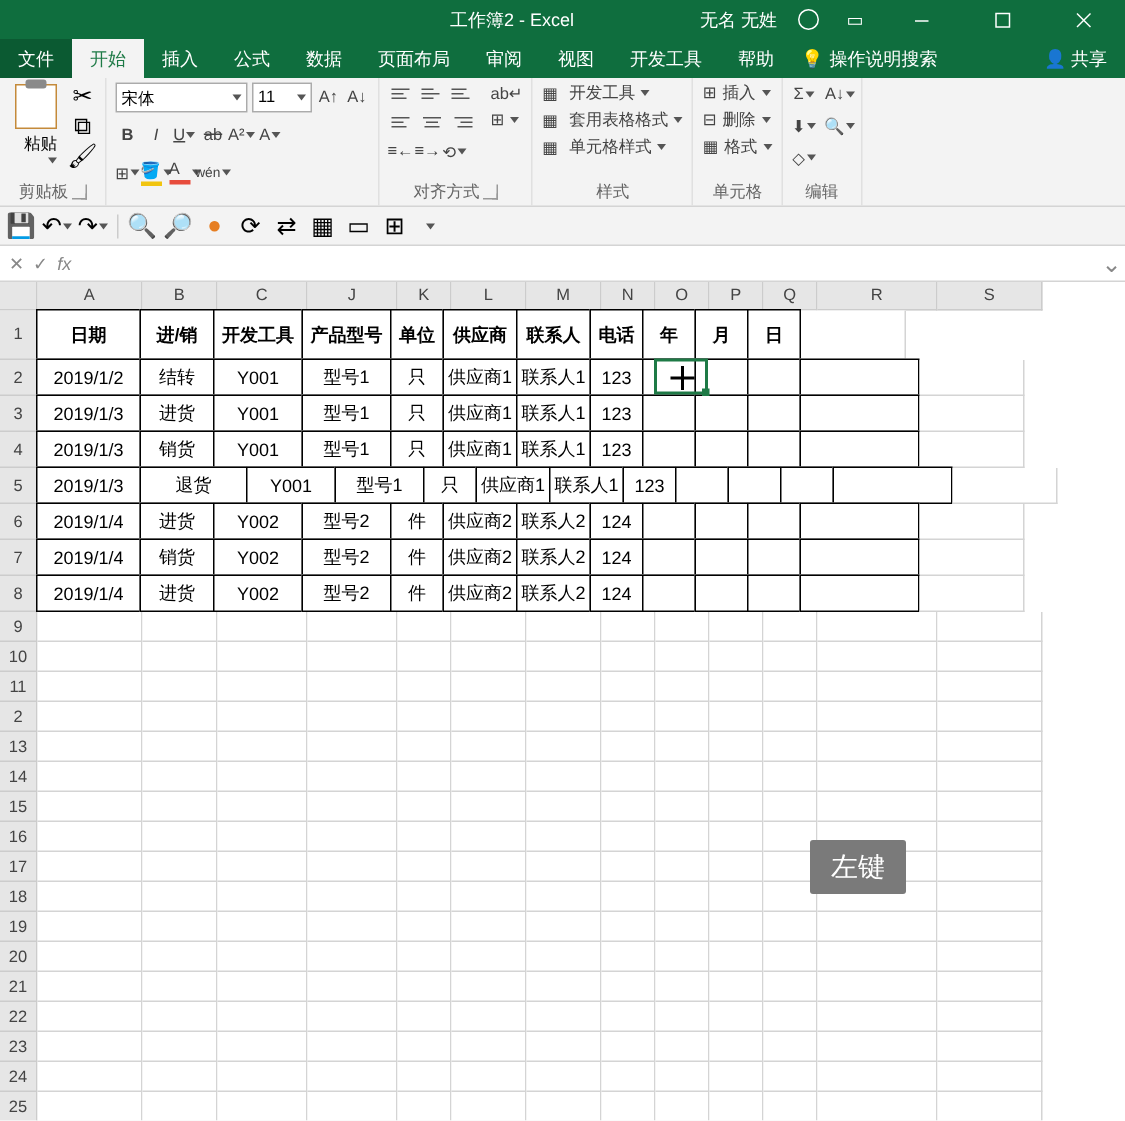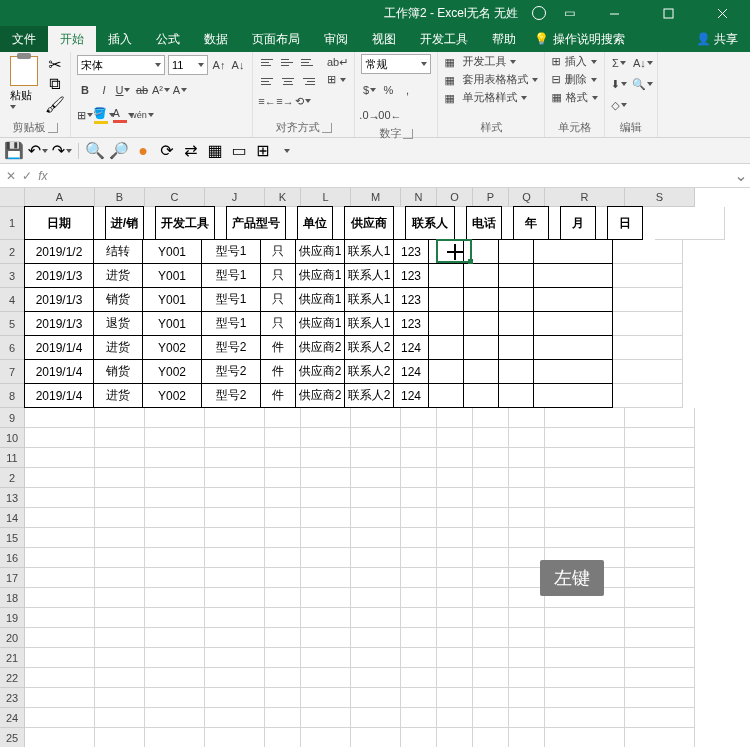--- a/index.html
+++ b/index.html
@@ -1,35 +1,35 @@
 <!DOCTYPE html>
 <html><head>
 <meta charset="utf-8">
 <style>
 *{margin:0;padding:0;box-sizing:border-box;font-family:"Microsoft YaHei","宋体",sans-serif;user-select:none}
 body{background:#fff;width:750px;height:747px;overflow:hidden;position:relative}
 .titlebar{height:26px;background:#0f6e3e;display:flex;align-items:center;color:#fff;font-size:12px}
-.titlebar .title{flex:1;text-align:right}
+.titlebar .title{flex:1;text-align:left}
 .titlebar .userinfo{display:flex;align-items:center;gap:14px;padding-right:8px}
 .titlebar .userinfo span{font-size:12px}
 .winbtn{width:40px;height:26px;display:flex;align-items:center;justify-content:center;cursor:pointer}
 .winbtn svg{width:11px;height:11px;stroke:#fff;stroke-width:1;fill:none}
 .menubar{height:26px;background:#0f6e3e;display:flex;align-items:center;font-size:12px;color:#fff}
 .menutab{padding:0 12px;height:26px;display:flex;align-items:center;cursor:pointer}
 .menutab.file{background:#0b5a32}
 .menutab.active{background:#f3f3f3;color:#1e7a46}
 .tellme{display:flex;align-items:center;gap:4px;margin-left:6px}
 .share{margin-left:auto;padding:0 12px;display:flex;align-items:center;gap:3px}
 .ribbon{height:86px;background:#f3f3f3;border-bottom:1px solid #d4d4d4;display:flex}
 .rgroup{border-right:1px solid #e0e0e0;display:flex;flex-direction:column;padding:2px 6px 0}
 .rgroup .body{flex:1;display:flex;align-items:flex-start;gap:4px}
 .rgroup .label{text-align:center;font-size:11px;color:#666;padding:2px 0;display:flex;justify-content:center;align-items:center;gap:2px}
 .dlaunch{width:10px;height:10px;border:1px solid #999;border-left:none;border-top:none;position:relative;display:inline-block}
 .dlaunch:after{content:"";position:absolute;right:-1px;bottom:-1px;width:3px;height:3px;border-right:1px solid #999;border-bottom:1px solid #999}
-.clipbd .paste{display:flex;flex-direction:column;align-items:flex-start;gap:2px;padding:2px 4px;cursor:pointer}
+.clipbd .paste{display:flex;flex-direction:column;align-items:flex-end;gap:2px;padding:2px 4px;cursor:pointer}
 .clipbd .paste .ico{width:28px;height:30px;background:#fff;border:1px solid #c48a3a;position:relative}
 .clipbd .paste .ico:before{content:"";position:absolute;top:-4px;left:6px;width:14px;height:6px;background:#8a8a8a;border-radius:2px}
 .clipbd .sidebtns{display:flex;flex-direction:column;gap:4px;padding-top:2px}
 .sbtn{width:18px;height:16px;cursor:pointer;display:flex;align-items:center;justify-content:center}
 .fontgrp .row{display:flex;align-items:center;gap:3px;height:22px}
 .fontname{width:88px;height:20px;background:#fff;border:1px solid #ababab;font-size:11px;padding:0 3px;display:flex;align-items:center;justify-content:space-between}
 .fontsize{width:40px;height:20px;background:#fff;border:1px solid #ababab;font-size:11px;padding:0 3px;display:flex;align-items:center;justify-content:space-between}
 .caret{width:0;height:0;border-left:3px solid transparent;border-right:3px solid transparent;border-top:4px solid #555}
 .tinybtn{width:16px;height:18px;display:flex;align-items:center;justify-content:center;cursor:pointer;font-size:11px;color:#444}
 .withdrop{display:flex;align-items:center}
@@ -66,21 +66,21 @@
 .ch{background:#e6e6e6;border-right:1px solid #ccc;border-bottom:1px solid #ccc;font-size:11px;color:#444;display:flex;align-items:center;justify-content:center}
 .rowheads{position:absolute;left:0;top:19px;width:25px}
 .rh{height:20px;background:#e6e6e6;border-right:1px solid #ccc;border-bottom:1px solid #ccc;font-size:11px;color:#444;display:flex;align-items:center;justify-content:center}
 .rh.tall{height:33px}
 .rh.med{height:24px}
 .grid{position:absolute;left:25px;top:19px}
 .grow{display:flex;height:20px}
 .grow.tall{height:33px}
 .grow.med{height:24px}
 .cell{border-right:1px solid #d4d4d4;border-bottom:1px solid #d4d4d4;font-size:12px;display:flex;align-items:center;justify-content:center;background:#fff;overflow:hidden;white-space:nowrap}
-.cell.hdr{font-weight:bold;border:1px solid #000;margin:-1px 12px 0 -1px}
+.cell.hdr{font-weight:bold;border:1px solid #000;margin:-1px 0 0 -1px}
 .cell.b{border:1px solid #000;margin:-1px 0 0 -1px}
 .selcell{position:absolute;border:2px solid #1e7a46;pointer-events:none}
 .selcell:after{content:"";position:absolute;right:-3px;bottom:-3px;width:5px;height:5px;background:#1e7a46}
 .cursor-cross{position:absolute;width:16px;height:16px;pointer-events:none}
 .cursor-cross:before,.cursor-cross:after{content:"";position:absolute;background:#000}
 .cursor-cross:before{left:7px;top:0;width:2px;height:16px}
 .cursor-cross:after{top:7px;left:0;height:2px;width:16px}
 .tooltip{position:absolute;background:#7a7a7a;color:#fff;font-size:18px;padding:6px 14px;border-radius:2px}
 .face{width:14px;height:14px;border:1px solid #fff;border-radius:50%;display:inline-block;position:relative}
 </style>
@@ -241,41 +241,20 @@
         <div class="wmbtn">ab↵</div>
         <div class="wmbtn withdrop">⊞<span class="caret"></span></div>
       </div>
     </div>
     <div class="label">
         <span>对齐方式</span>
         <span class="dlaunch"></span>
       </div>
   </div>
 
-  <div class="rgroup numgrp">
-    <div class="body" style="flex-direction:column">
-      <div class="numsel">
-          <span>常规</span>
-          <span class="caret"></span>
-        </div>
-      <div class="row2">
-        <div class="tinybtn withdrop">$<span class="caret"></span></div>
-        <div class="tinybtn">%</div>
-        <div class="tinybtn">,</div>
-      </div>
-      <div class="row2">
-        <div class="tinybtn">.0→</div>
-        <div class="tinybtn">.00←</div>
-      </div>
-    </div>
-    <div class="label">
-        <span>数字</span>
-        <span class="dlaunch"></span>
-      </div>
-  </div>
 
   <div class="rgroup stygrp">
     <div class="body">
         <div class="stycol">
       <div class="stybtn">
             <span class="ico">▦</span>
             <span>开发工具</span>
             <span class="caret"></span>
           </div>
       <div class="stybtn">
@@ -406,21 +385,21 @@
       <div class="rh">20</div>
       <div class="rh">21</div>
       <div class="rh">22</div>
       <div class="rh">23</div>
       <div class="rh">24</div>
       <div class="rh">25</div>
     </div>
   <div class="grid" id="grid">
       <div class="grow tall">
         <div class="cell hdr" style="width: 70px;">日期</div>
-        <div class="cell hdr" style="width: 39px;">进/销</div>
+        <div class="cell hdr" style="width: 50px;">进/销</div>
         <div class="cell hdr" style="width: 60px;">开发工具</div>
         <div class="cell hdr" style="width: 60px;">产品型号</div>
         <div class="cell hdr" style="width: 36px;">单位</div>
         <div class="cell hdr" style="width: 50px;">供应商</div>
         <div class="cell hdr" style="width: 50px;">联系人</div>
         <div class="cell hdr" style="width: 36px;">电话</div>
         <div class="cell hdr" style="width: 36px;">年</div>
         <div class="cell hdr" style="width: 36px;">月</div>
         <div class="cell hdr" style="width: 36px;">日</div>
         <div class="cell" style="width: 70px;"></div>
@@ -465,21 +444,21 @@
         <div class="cell b" style="width: 50px;">联系人1</div>
         <div class="cell b" style="width: 36px;">123</div>
         <div class="cell b" style="width: 36px;"></div>
         <div class="cell b" style="width: 36px;"></div>
         <div class="cell b" style="width: 36px;"></div>
         <div class="cell b" style="width: 80px;"></div>
         <div class="cell" style="width: 70px;"></div>
       </div>
       <div class="grow med">
         <div class="cell b" style="width: 70px;">2019/1/3</div>
-        <div class="cell b" style="width: 50px;">退货</div>
+        <div class="cell b" style="width: 72px;">退货</div>
         <div class="cell b" style="width: 60px;">Y001</div>
         <div class="cell b" style="width: 60px;">型号1</div>
         <div class="cell b" style="width: 36px;">只</div>
         <div class="cell b" style="width: 50px;">供应商1</div>
         <div class="cell b" style="width: 50px;">联系人1</div>
         <div class="cell b" style="width: 36px;">123</div>
         <div class="cell b" style="width: 36px;"></div>
         <div class="cell b" style="width: 36px;"></div>
         <div class="cell b" style="width: 36px;"></div>
         <div class="cell b" style="width: 80px;"></div>

